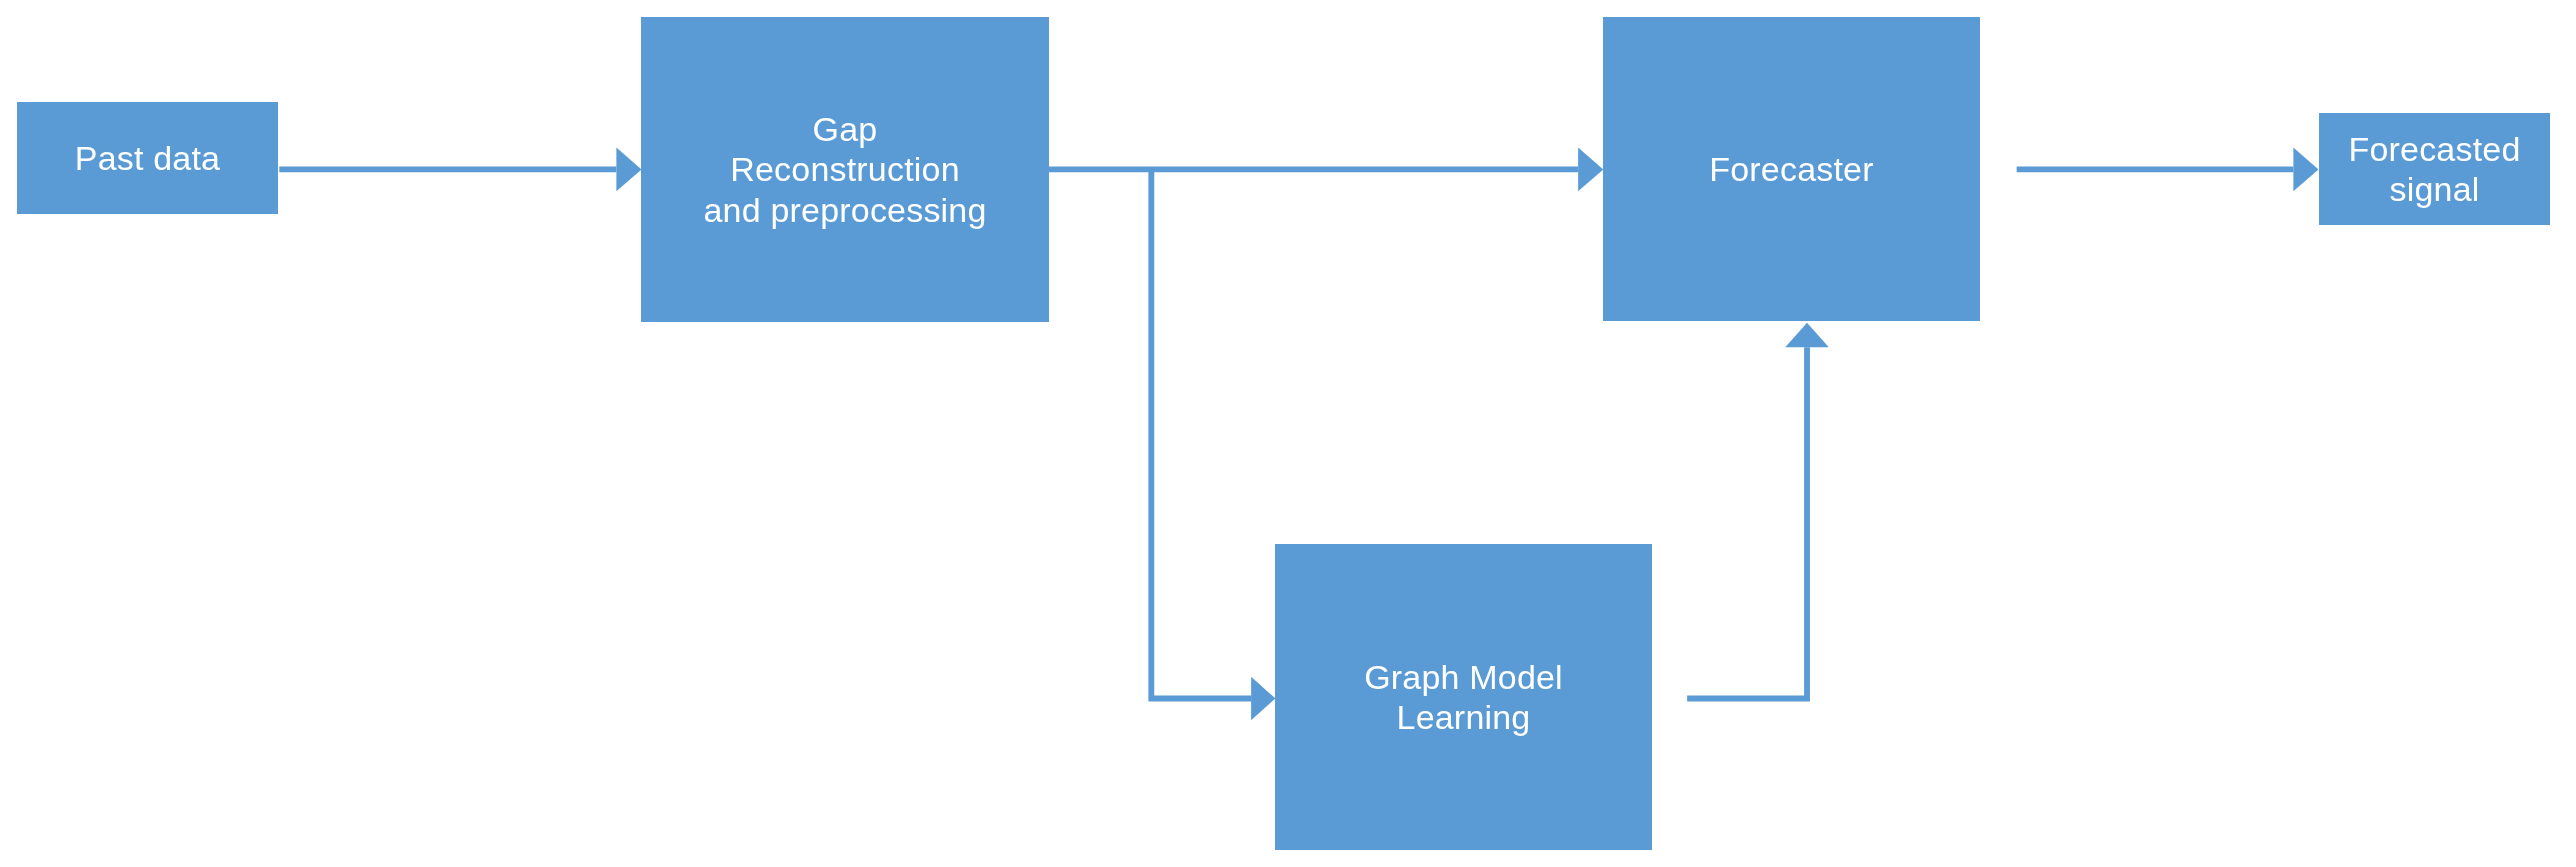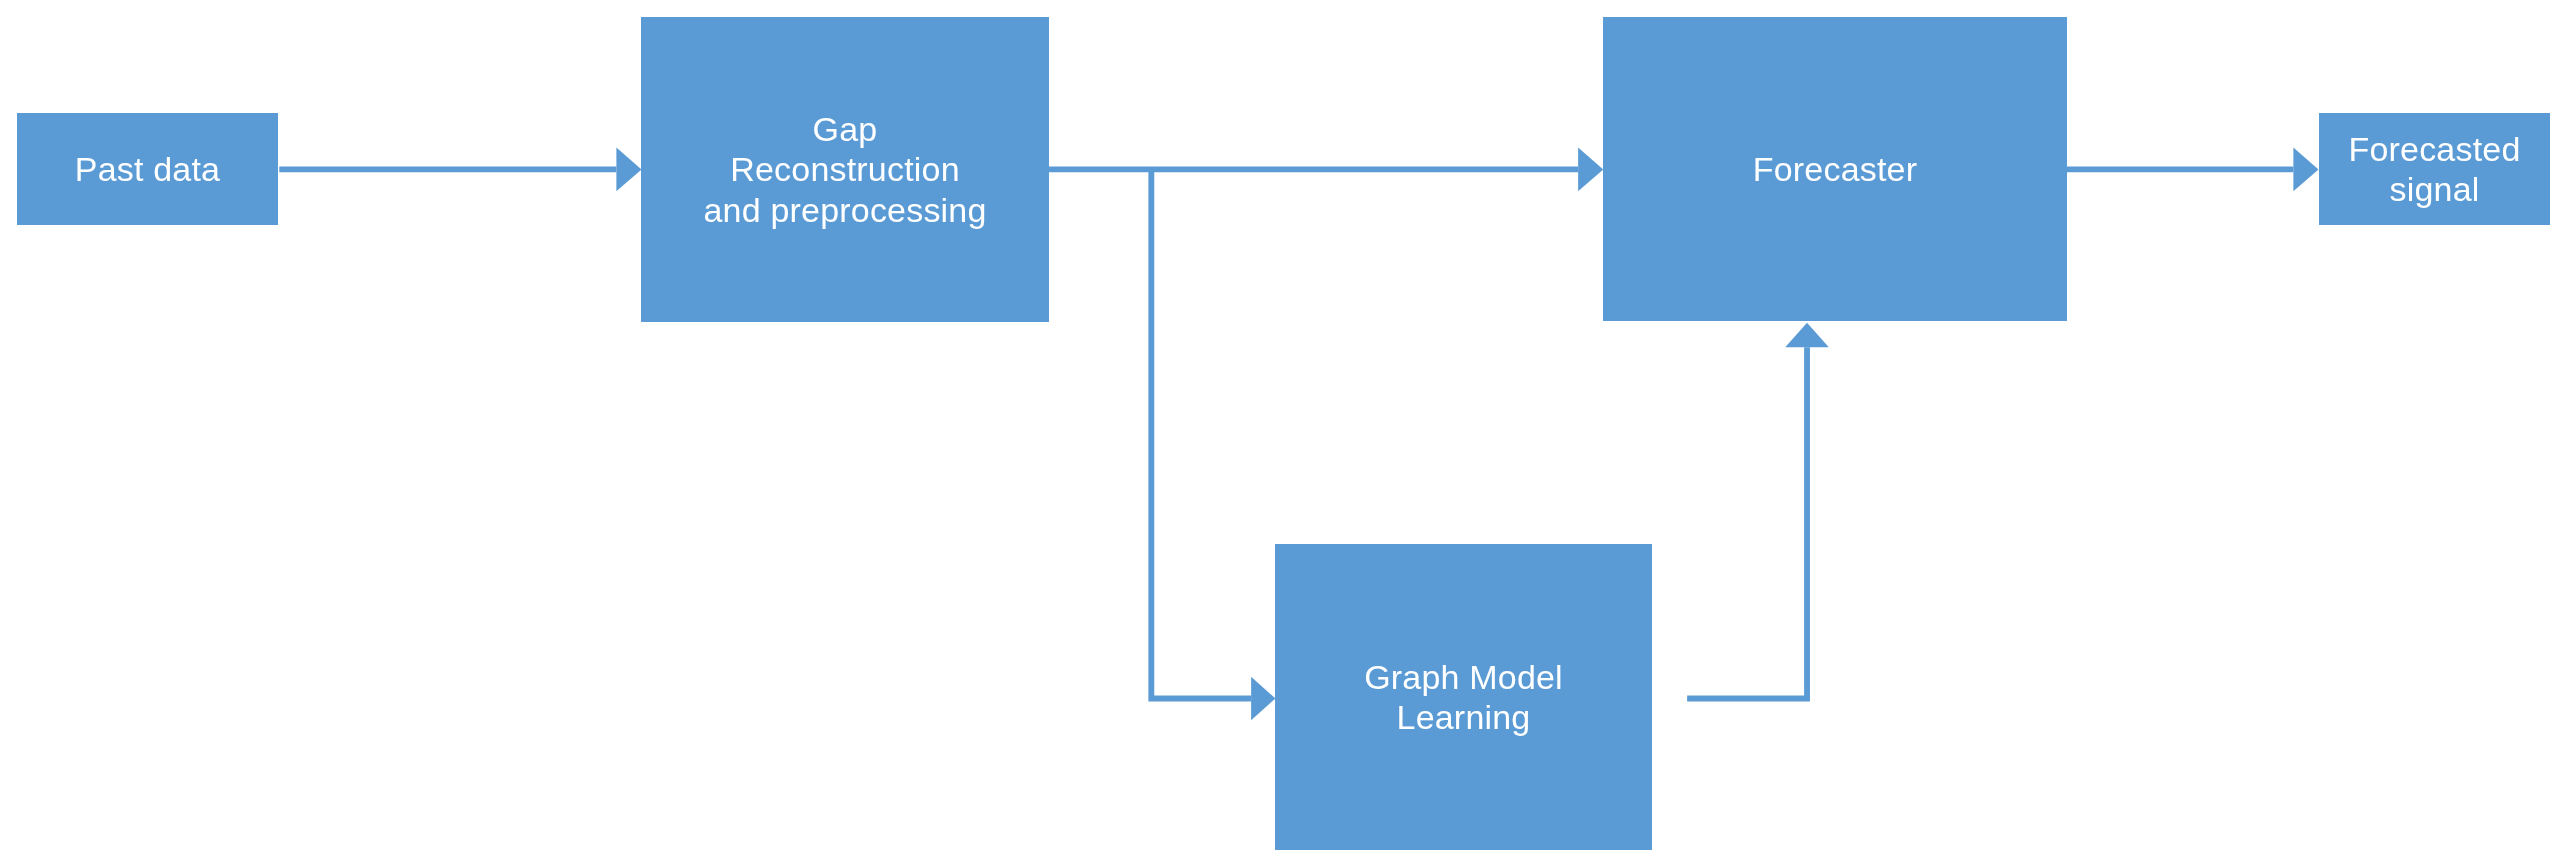--- a/index.html
+++ b/index.html
@@ -37,23 +37,23 @@
     font-family: "Liberation Sans", sans-serif;
     font-size: 34px;
     line-height: 1.18;
     font-weight: 400;
     letter-spacing: 0.2px;
     padding: 1.7px 5px;
     white-space: pre-line;
     z-index: 2;
   }
   
-  #node-past-data      { left: 17px;   top: 113px; width: 261px; height: 112px; }
+  #node-past-data      { left: 17px;   top: 102px; width: 261px; height: 112px; }
   #node-gap-recon      { left: 641px;  top: 17px;  width: 408px; height: 305px; }
-  #node-forecaster     { left: 1603px; top: 17px;  width: 464px; height: 304px; }
+  #node-forecaster     { left: 1603px; top: 17px;  width: 377px; height: 304px; }
   #node-graph-model    { left: 1275px; top: 544px; width: 377px; height: 306px; }
   #node-forecasted-sig { left: 2319px; top: 113px; width: 231px; height: 112px; }
 </style>
 </head>
 <body>
 
 <div id="diagram-root">
 
   <svg id="connector-layer" viewBox="0 0 3072 1034" width="2576" height="867" xmlns="http://www.w3.org/2000/svg">
 

